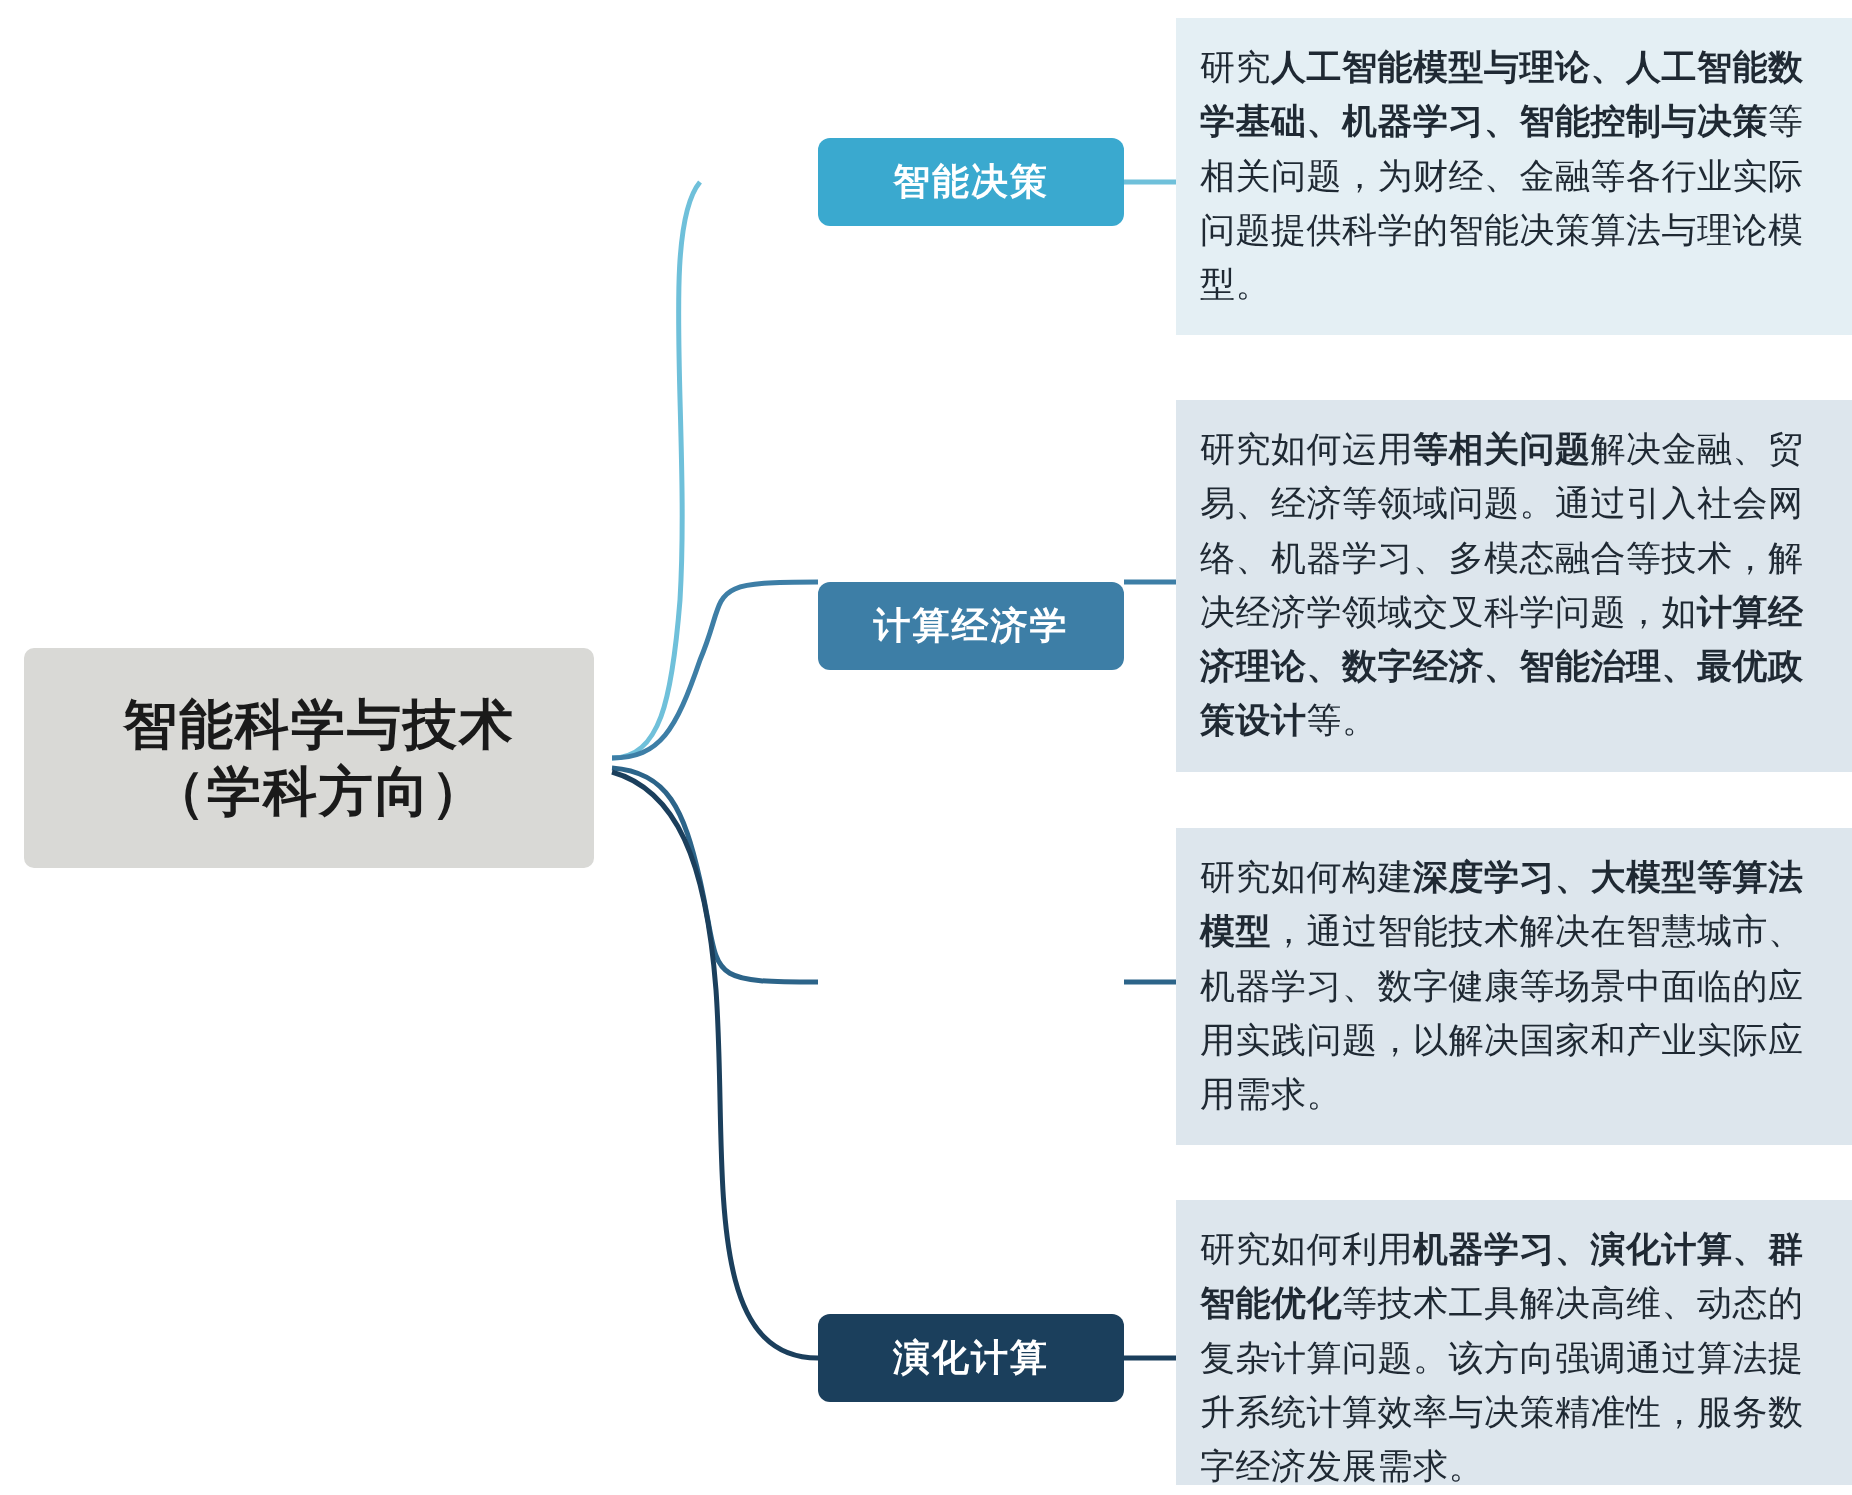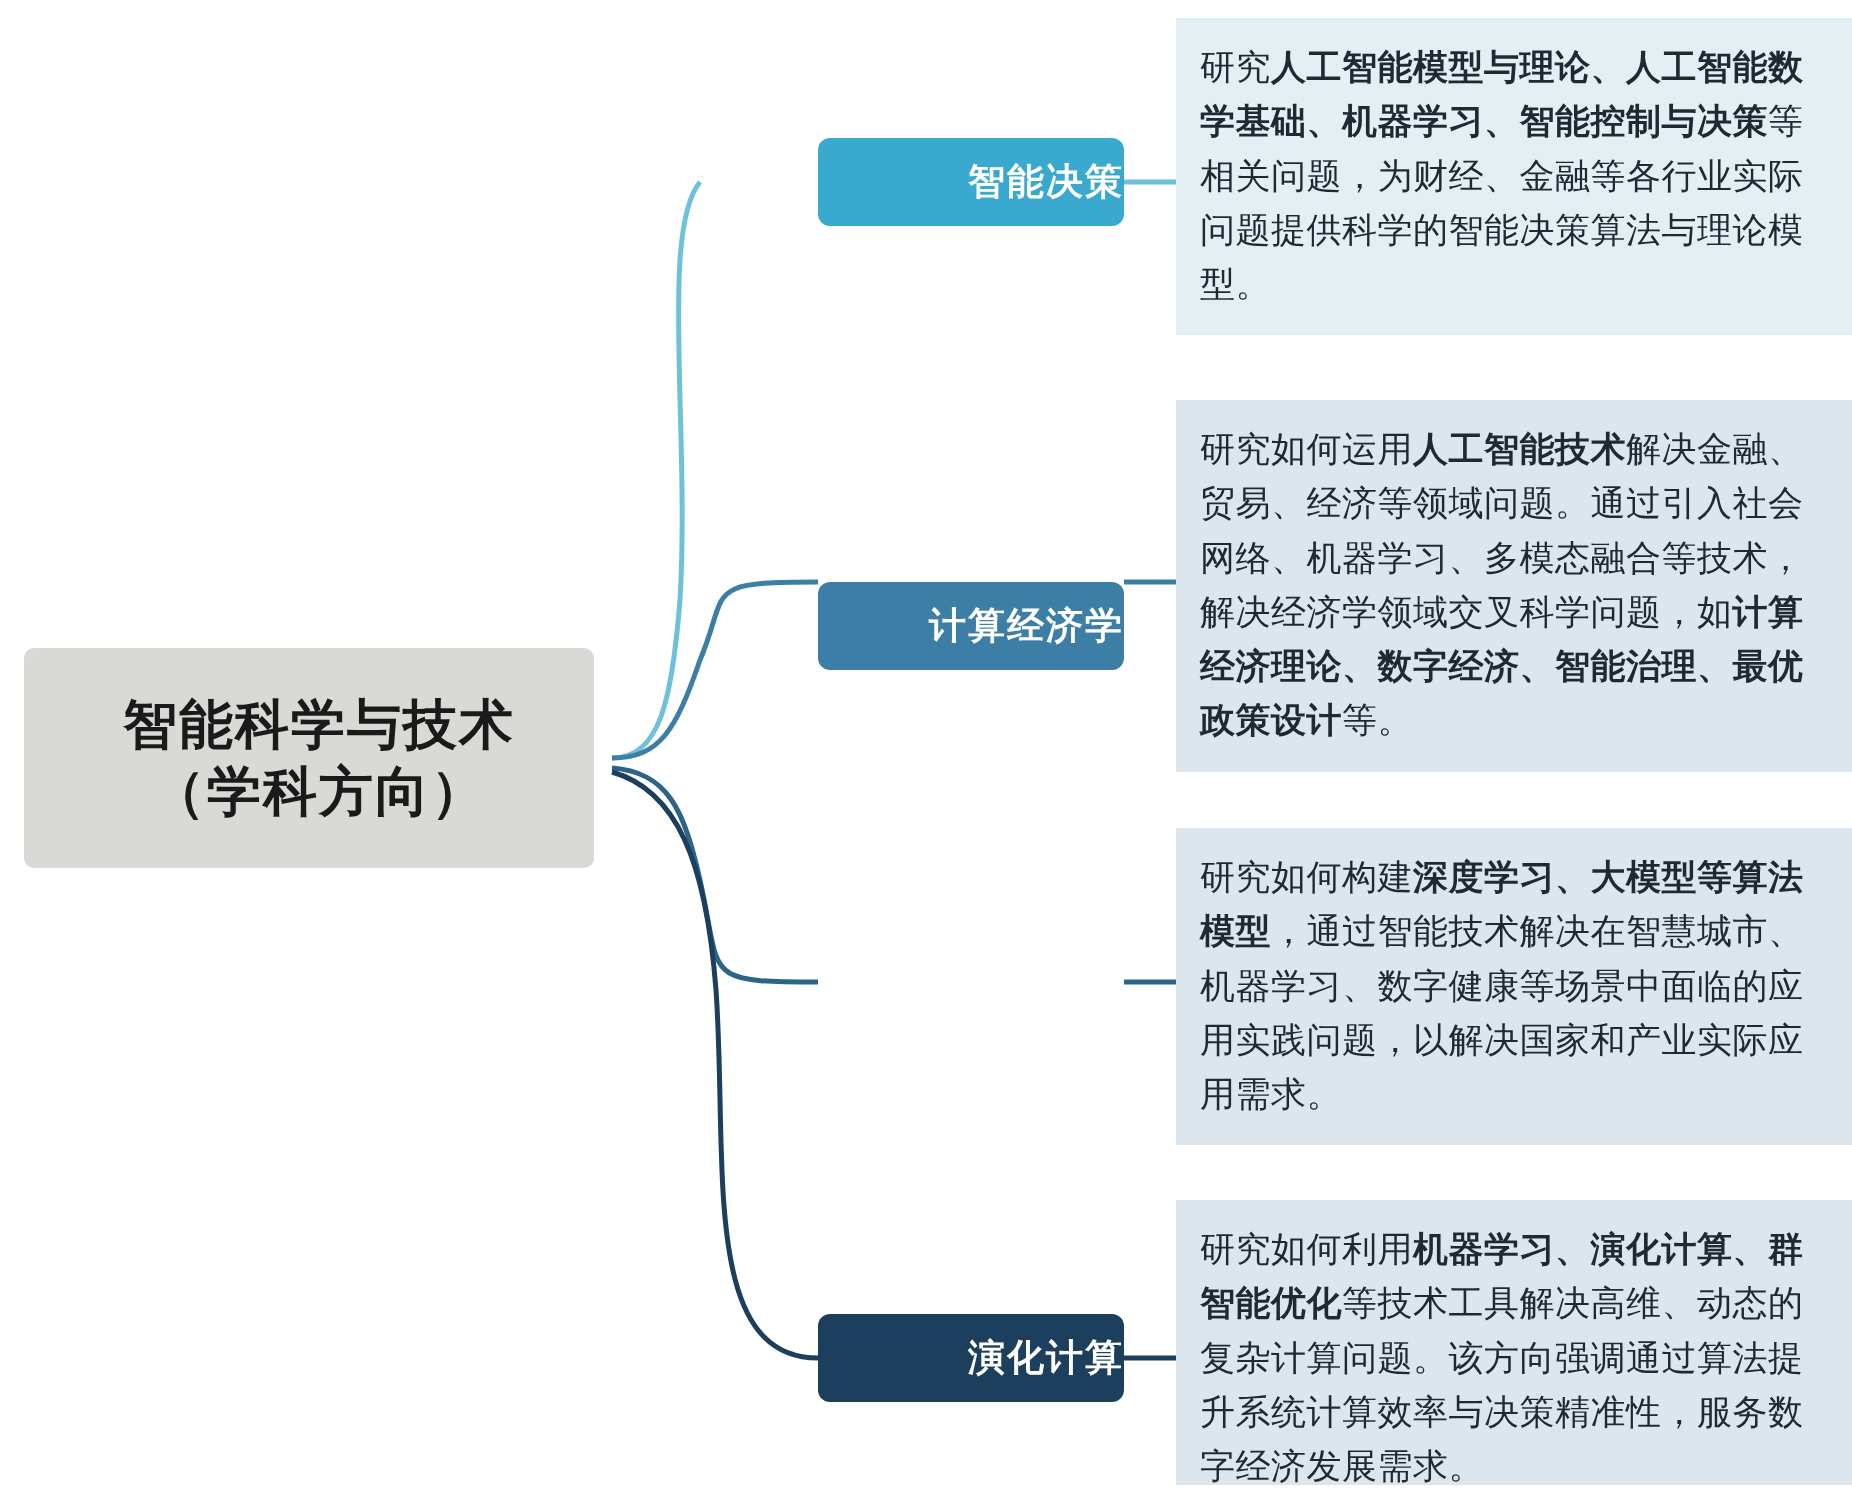--- a/index.html
+++ b/index.html
@@ -52,21 +52,21 @@
     white-space: nowrap;
   }
   
   .branch-label {
     position: absolute;
     width: 306px;
     height: 88px;
     border-radius: 12px;
     display: flex;
     align-items: center;
-    justify-content: flex-end;
+    justify-content: center;
     color: #ffffff;
     font-size: 37px;
     font-weight: bold;
     letter-spacing: 2px;
     box-sizing: border-box;
   }
   
   .desc-card {
     position: absolute;
     width: 680px;
@@ -116,21 +116,21 @@
   </div>
 
   <div class="branch-label" id="label-0" style="left: 818px; top: 138px; background: rgb(58, 169, 207);">
     <span>智能决策</span>
   </div>
   <div class="desc-card" id="card-0" style="left: 1176px; top: 18px; background: rgb(228, 239, 244);"><span>研究</span><b>人工智能模型与理论、人工智能数学基础、机器学习、智能控制与决策</b><span>等相关问题，为财经、金融等各行业实际问题提供科学的智能决策算法与理论模型。</span></div>
 
   <div class="branch-label" id="label-1" style="left: 818px; top: 538px; background: rgb(61, 126, 166); margin-top: 44px;">
     <span>计算经济学</span>
   </div>
-  <div class="desc-card" id="card-1" style="left: 1176px; top: 400px; background: rgb(221, 230, 237);"><span>研究如何运用</span><b>人工智能技术</b><span>解决金融、贸易、经济等领域问题。通过引入社会网络、机器学习、多模态融合等技术，解决经济学领域交叉科学问题，如</span><b>计算经济理论、数字经济、智能治理、最优政策设计</b><span>等。</span></div>
+  <div class="desc-card" id="card-1" style="left: 1176px; top: 400px; background: rgb(221, 230, 237);"><span>研究如何运用</span><b>等相关问题</b><span>解决金融、贸易、经济等领域问题。通过引入社会网络、机器学习、多模态融合等技术，解决经济学领域交叉科学问题，如</span><b>计算经济理论、数字经济、智能治理、最优政策设计</b><span>等。</span></div>
 
   <div class="desc-card" id="card-2" style="left: 1176px; top: 828px; background: rgb(221, 230, 237);"><span>研究如何构建</span><b>深度学习、大模型等算法模型</b><span>，通过智能技术解决在智慧城市、机器学习、数字健康等场景中面临的应用实践问题，以解决国家和产业实际应用需求。</span></div>
 
   <div class="branch-label" id="label-3" style="left: 818px; top: 1314px; background: rgb(27, 63, 92);">
     <span>演化计算</span>
   </div>
   <div class="desc-card" id="card-3" style="left: 1176px; top: 1200px; background: rgb(221, 230, 237);"><span>研究如何利用</span><b>机器学习、演化计算、群智能优化</b><span>等技术工具解决高维、动态的复杂计算问题。该方向强调通过算法提升系统计算效率与决策精准性，服务数字经济发展需求。</span></div>
 
   <div class="bottom-edge"></div>
 </div>

